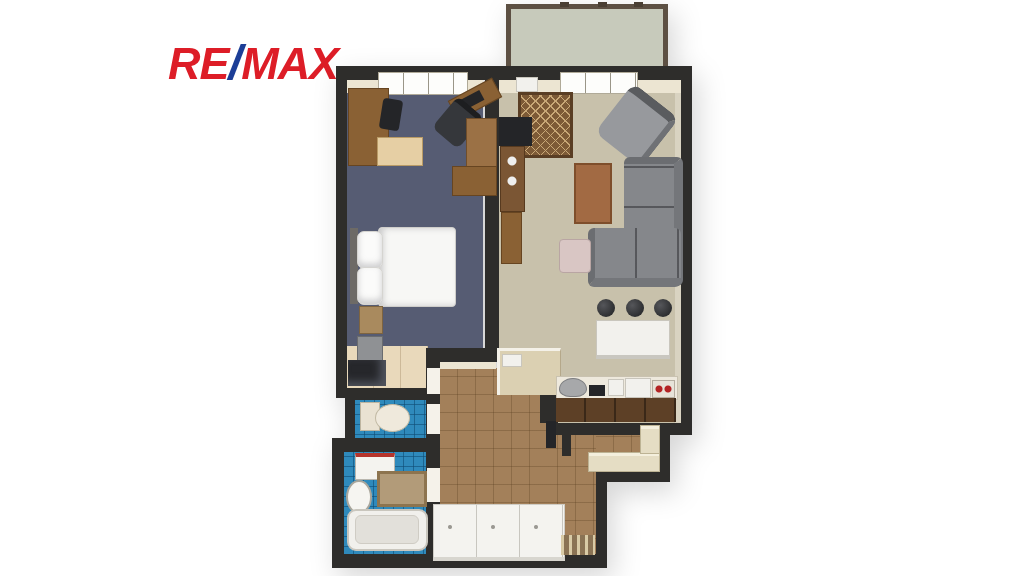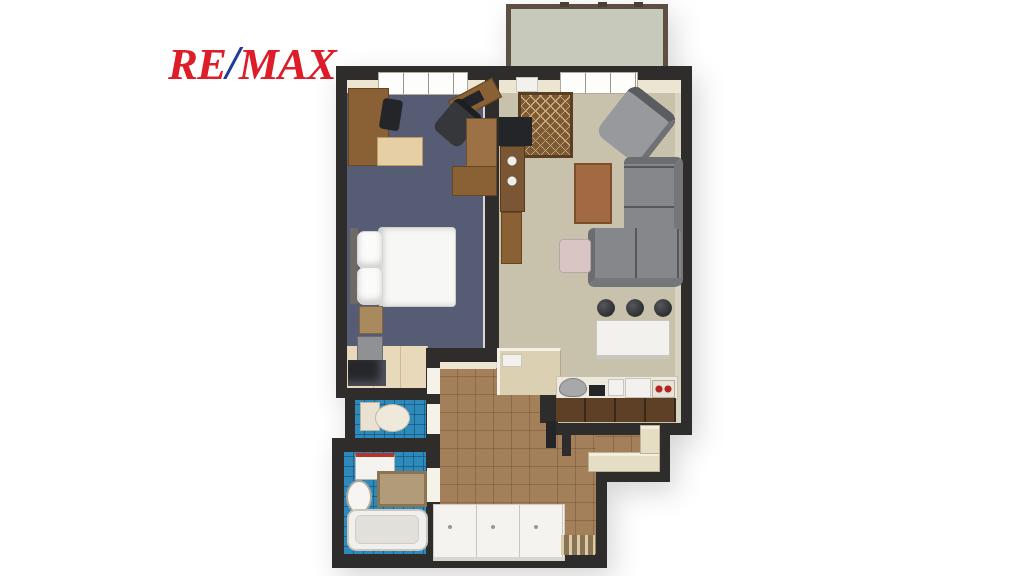--- a/index.html
+++ b/index.html
@@ -1,17 +1,17 @@
 <!DOCTYPE html>
 <html style="--logoRed: #dd1d27; --logoBlue: #1c3e97; --wall: #2e2d2b; --wallFace: #ece5d2; --bedroomFloor: #565c73; --livingFloor: #c8c1ab; --entryWood: #e9d9bb; --hallTile: #a3805a; --blueTile: #2f8abc; --balconyFloor: #c7cabb; --balconyBorder: #5d5043; --woodMid: #8a6134; --woodDark: #5d4026; --sofaGray: #85878b; --rugBrown: #7d5a36; --rugLight: #c9a877; --darkItem: #242528;"><head>
 <meta charset="utf-8">
 <style>
   html,body{margin:0;padding:0;background:#ffffff;}
   #stage{position:relative;width:1024px;height:576px;background:#fff;overflow:hidden;
-         font-family:Liberation Serif, serif;}
+         font-family:Liberation Sans, sans-serif;}
   .abs{position:absolute;}
   
   #logo{left:168px;top:34px;font-style:italic;font-weight:bold;
         font-size:45px;letter-spacing:-1px;white-space:nowrap;}
   #logo .re,#logo .max{color:var(--logoRed,#dd1d27);}
   #logo .slash{color:var(--logoBlue,#1c3e97);font-size:49px;}
   
   #plan{position:absolute;inset:0;filter:drop-shadow(6px 10px 14px rgba(0,0,0,.16));}
   .wall{background:var(--wall,#2e2d2b);}
   .face{background:var(--wallFace,#ece5d2);}

